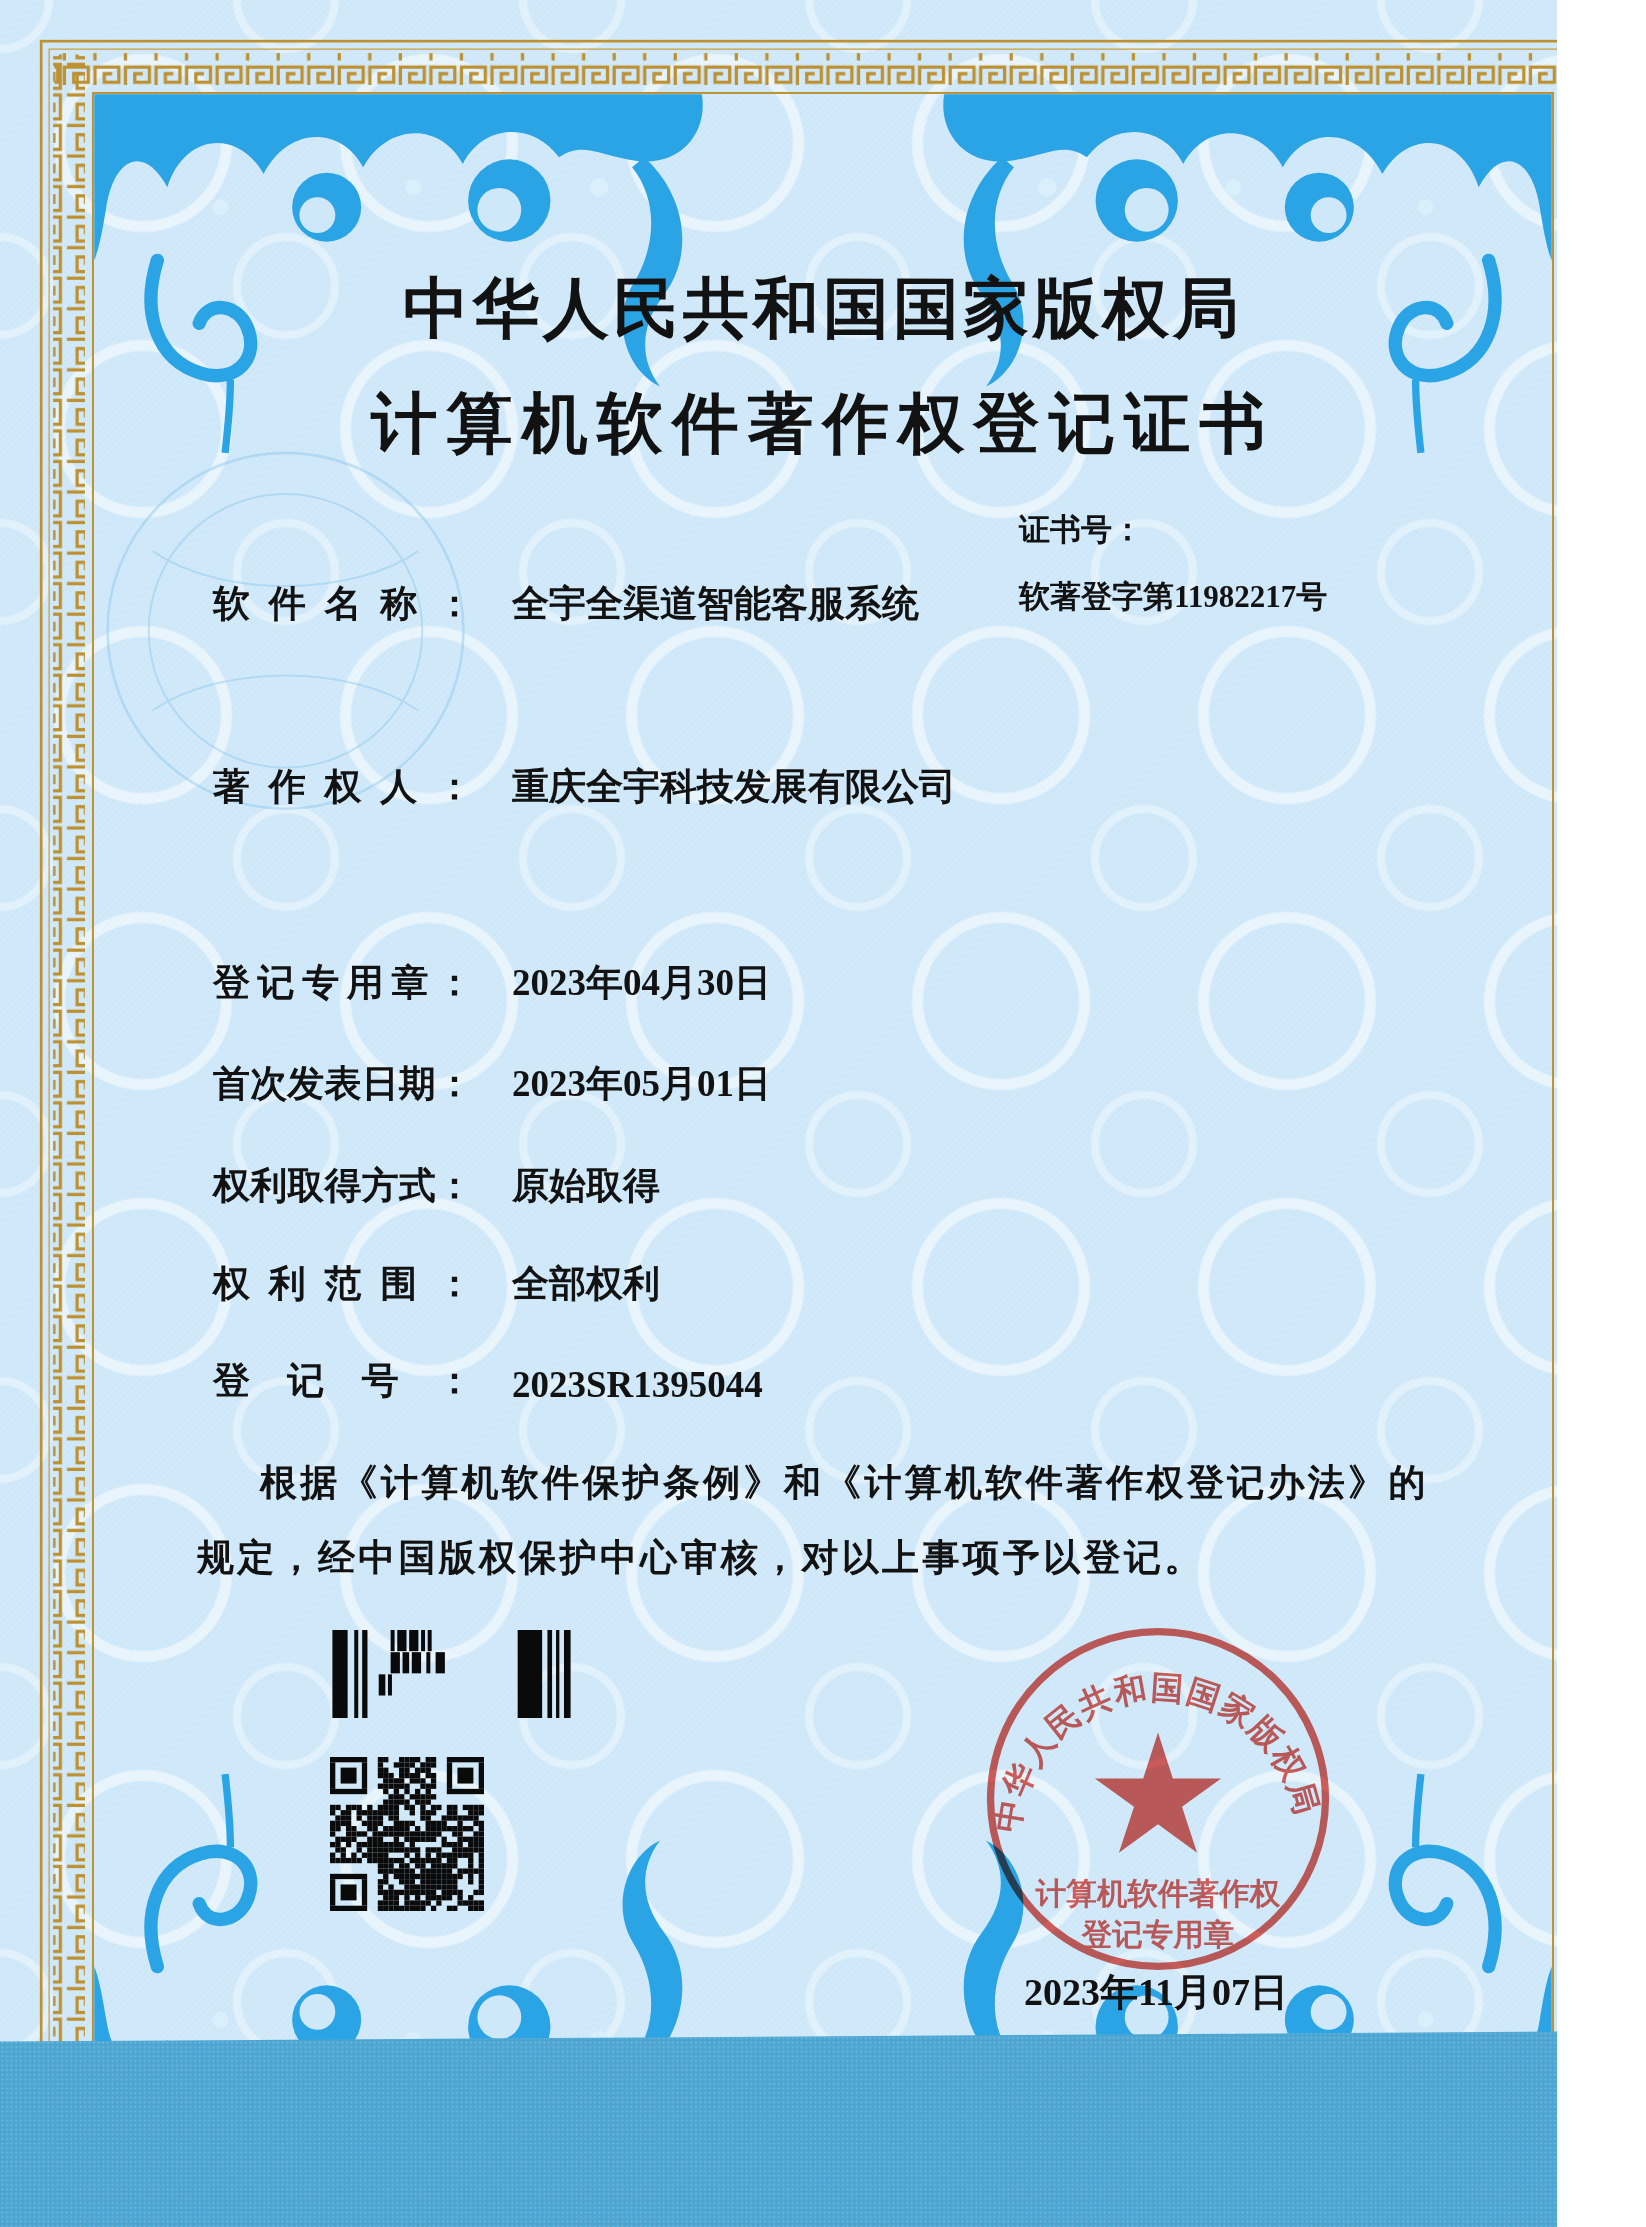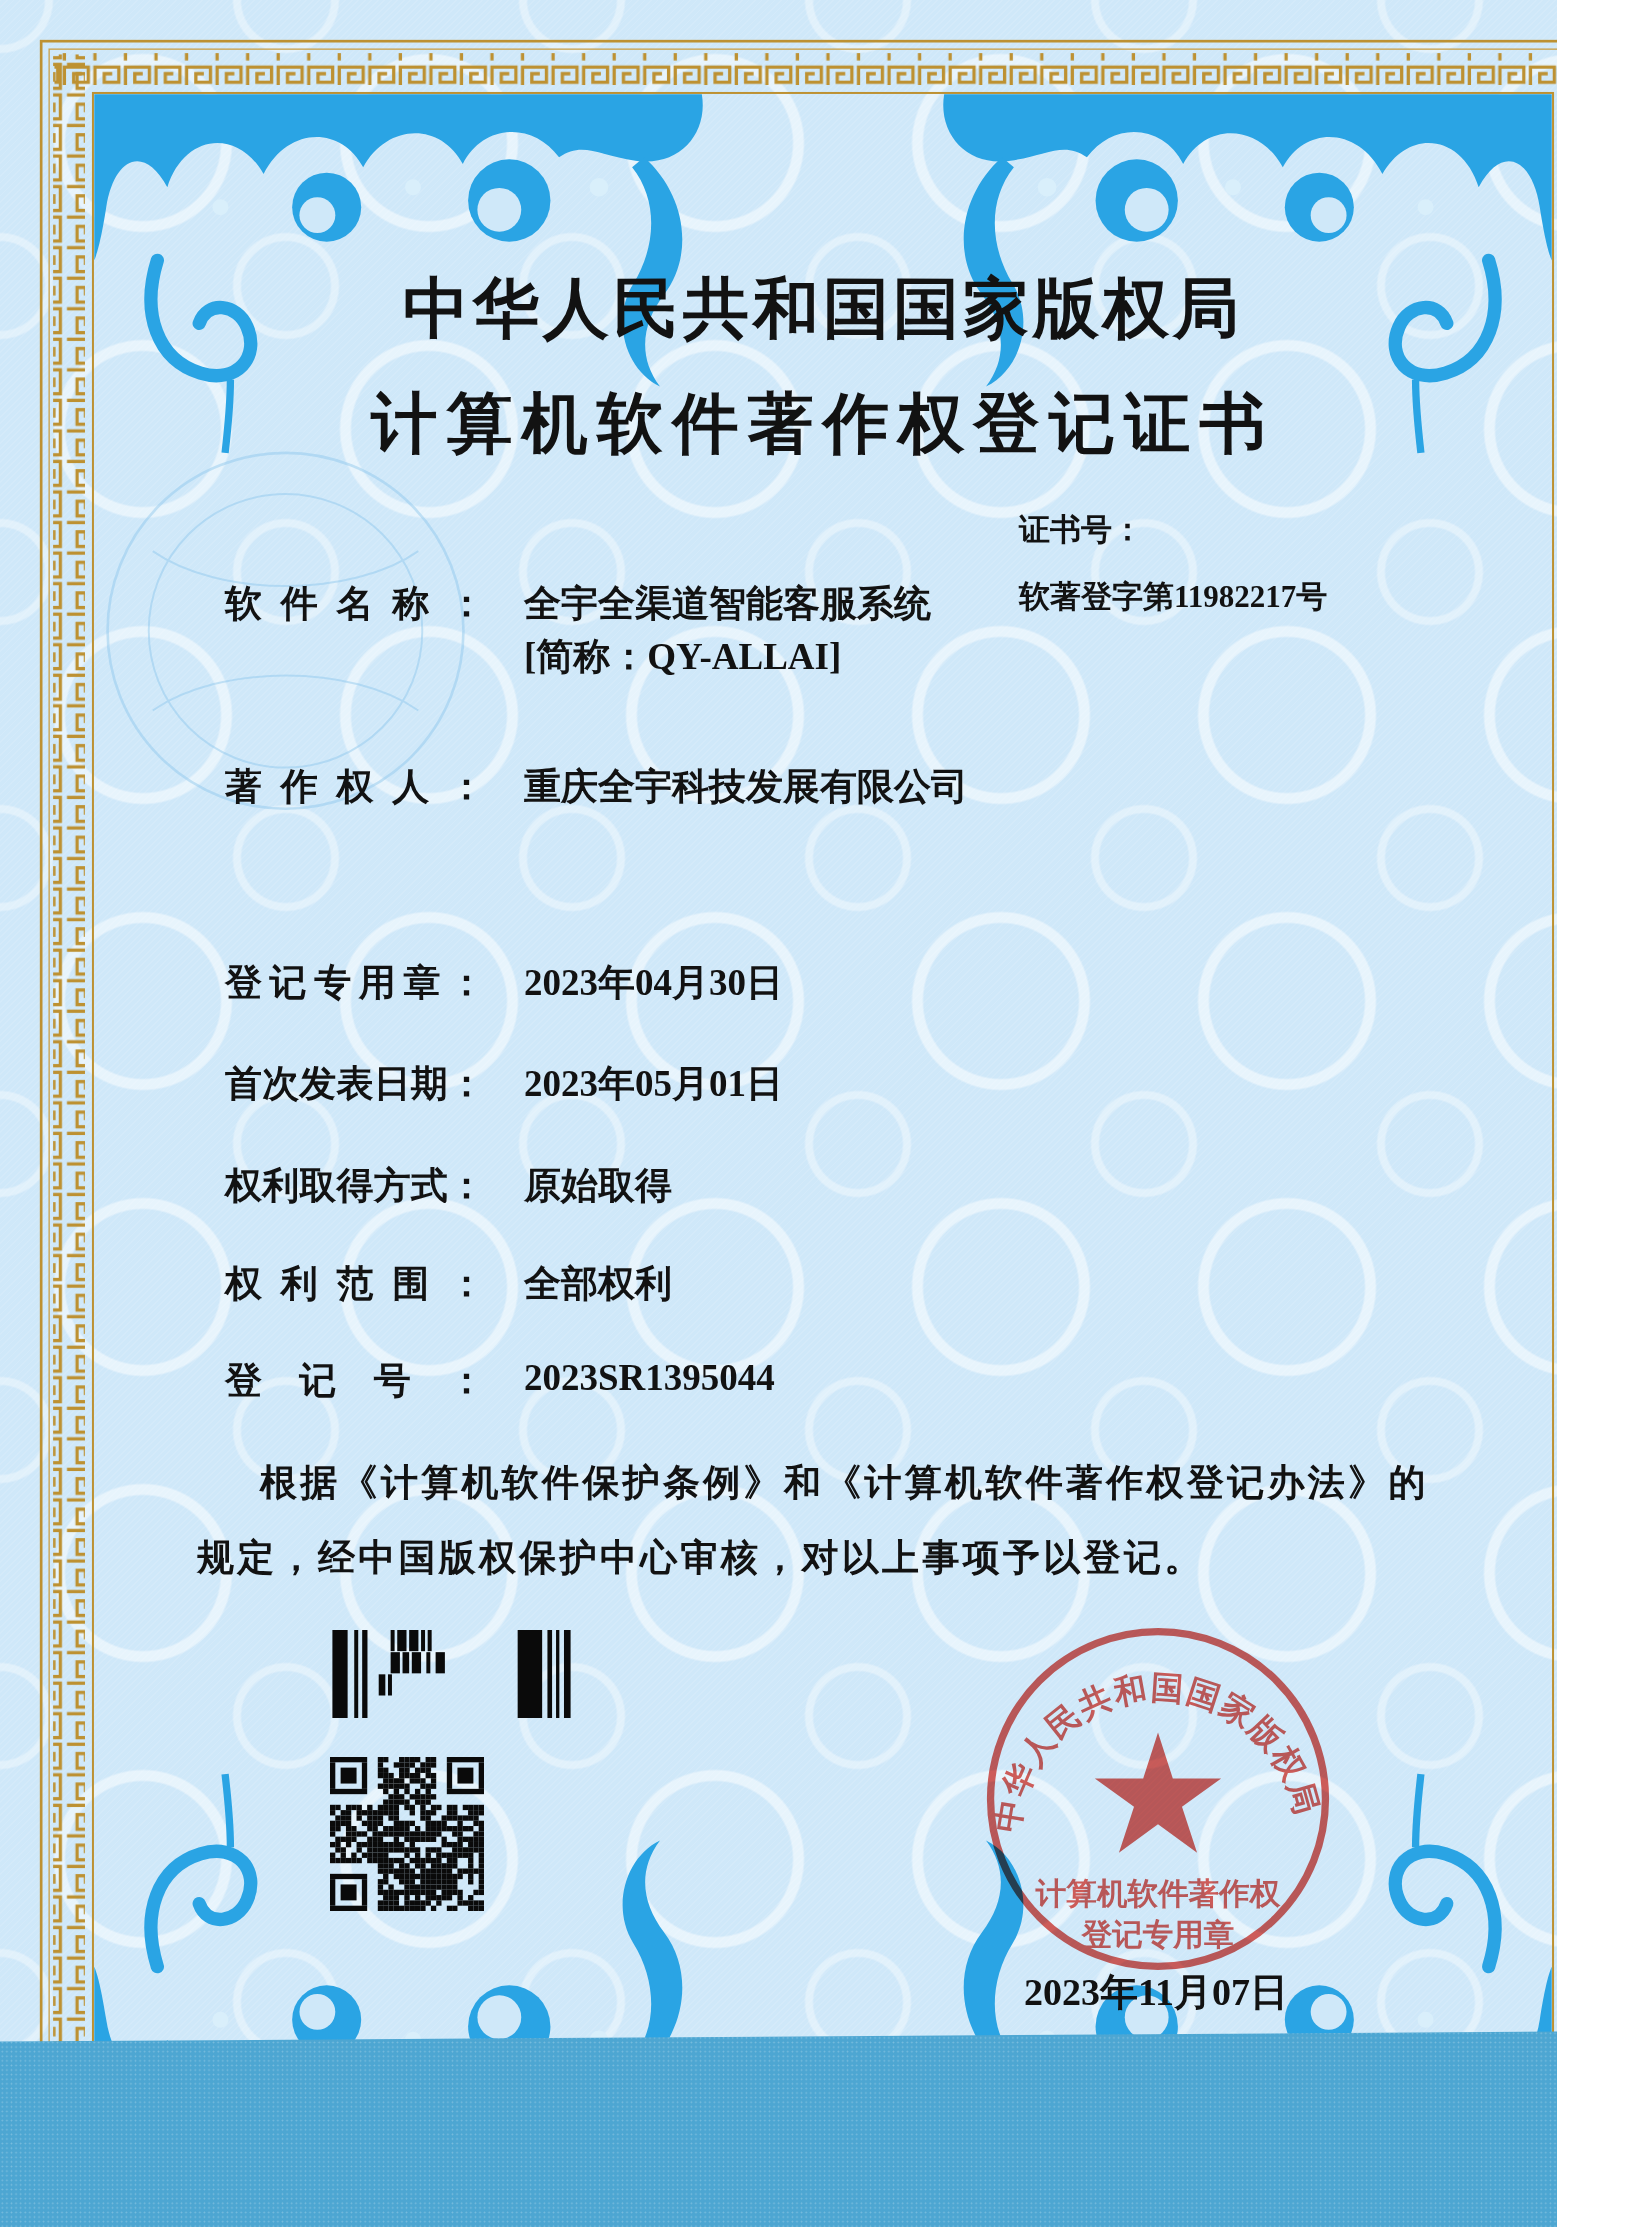--- a/index.html
+++ b/index.html
@@ -16,21 +16,21 @@
     background-position:0 0,143px 143px,0 0;
     font-family:"Liberation Serif","DejaVu Serif",serif;
     color:#121212;
   }
   .abs{position:absolute;}
   .decor{left:0;top:0;z-index:1;pointer-events:none;}
   .content{z-index:2;}
   .title1{left:0;top:274px;width:1646px;text-align:center;font-size:66px;font-weight:700;letter-spacing:4px;line-height:1.05;}
   .title2{left:0;top:389px;width:1646px;text-align:center;font-size:66px;font-weight:700;letter-spacing:9.3px;line-height:1.05;}
   .certno{left:1019px;top:509px;font-size:31px;font-weight:700;display:flex;gap:25px;white-space:nowrap;flex-direction:column;}
-  .row{left:225px;display:flex;align-items:flex-start;white-space:nowrap;}
+  .row{left:213px;display:flex;align-items:flex-end;white-space:nowrap;}
   .row .lbl{width:260px;font-size:37px;font-weight:700;text-align:justify;text-align-last:justify;}
   .row .val{margin-left:39px;font-size:37px;font-weight:700;}
   .r0{top:579px;} .r1{top:632px;} .r2{top:685px;} .r3{top:762px;}
   .r4{top:958px;} .r5{top:1059px;} .r6{top:1161px;} .r7{top:1259px;} .r8{top:1356px;}
   .stmt{font-size:37px;font-weight:700;letter-spacing:3.3px;white-space:nowrap;}
   .stmt1{left:260px;top:1458px;}
   .stmt2{left:197px;top:1533px;}
   .issue-date{left:930px;top:1967px;width:452px;text-align:center;font-size:38px;font-weight:700;z-index:3;}
   .codes{z-index:2;}
   .sealwrap{left:952px;top:1593px;z-index:3;opacity:.88;mix-blend-mode:multiply;}
@@ -95,24 +95,20 @@
   <div class="abs content title2">计算机软件著作权登记证书</div>
 
   <div class="abs content certno">
     <span>证书号：</span>
     <span>软著登字第11982217号</span>
   </div>
 
   <div class="abs content row r0">
     <div class="lbl">软件名称：</div>
     <div class="val">全宇全渠道智能客服系统</div>
-  </div>
-  <div class="abs content row r1">
-    <div class="lbl"></div>
-    <div class="val">[简称：QY-ALLAI]</div>
   </div>
   <div class="abs content row r3">
     <div class="lbl">著作权人：</div>
     <div class="val">重庆全宇科技发展有限公司</div>
   </div>
   <div class="abs content row r4">
     <div class="lbl">登记专用章：</div>
     <div class="val">2023年04月30日</div>
   </div>
   <div class="abs content row r5">

